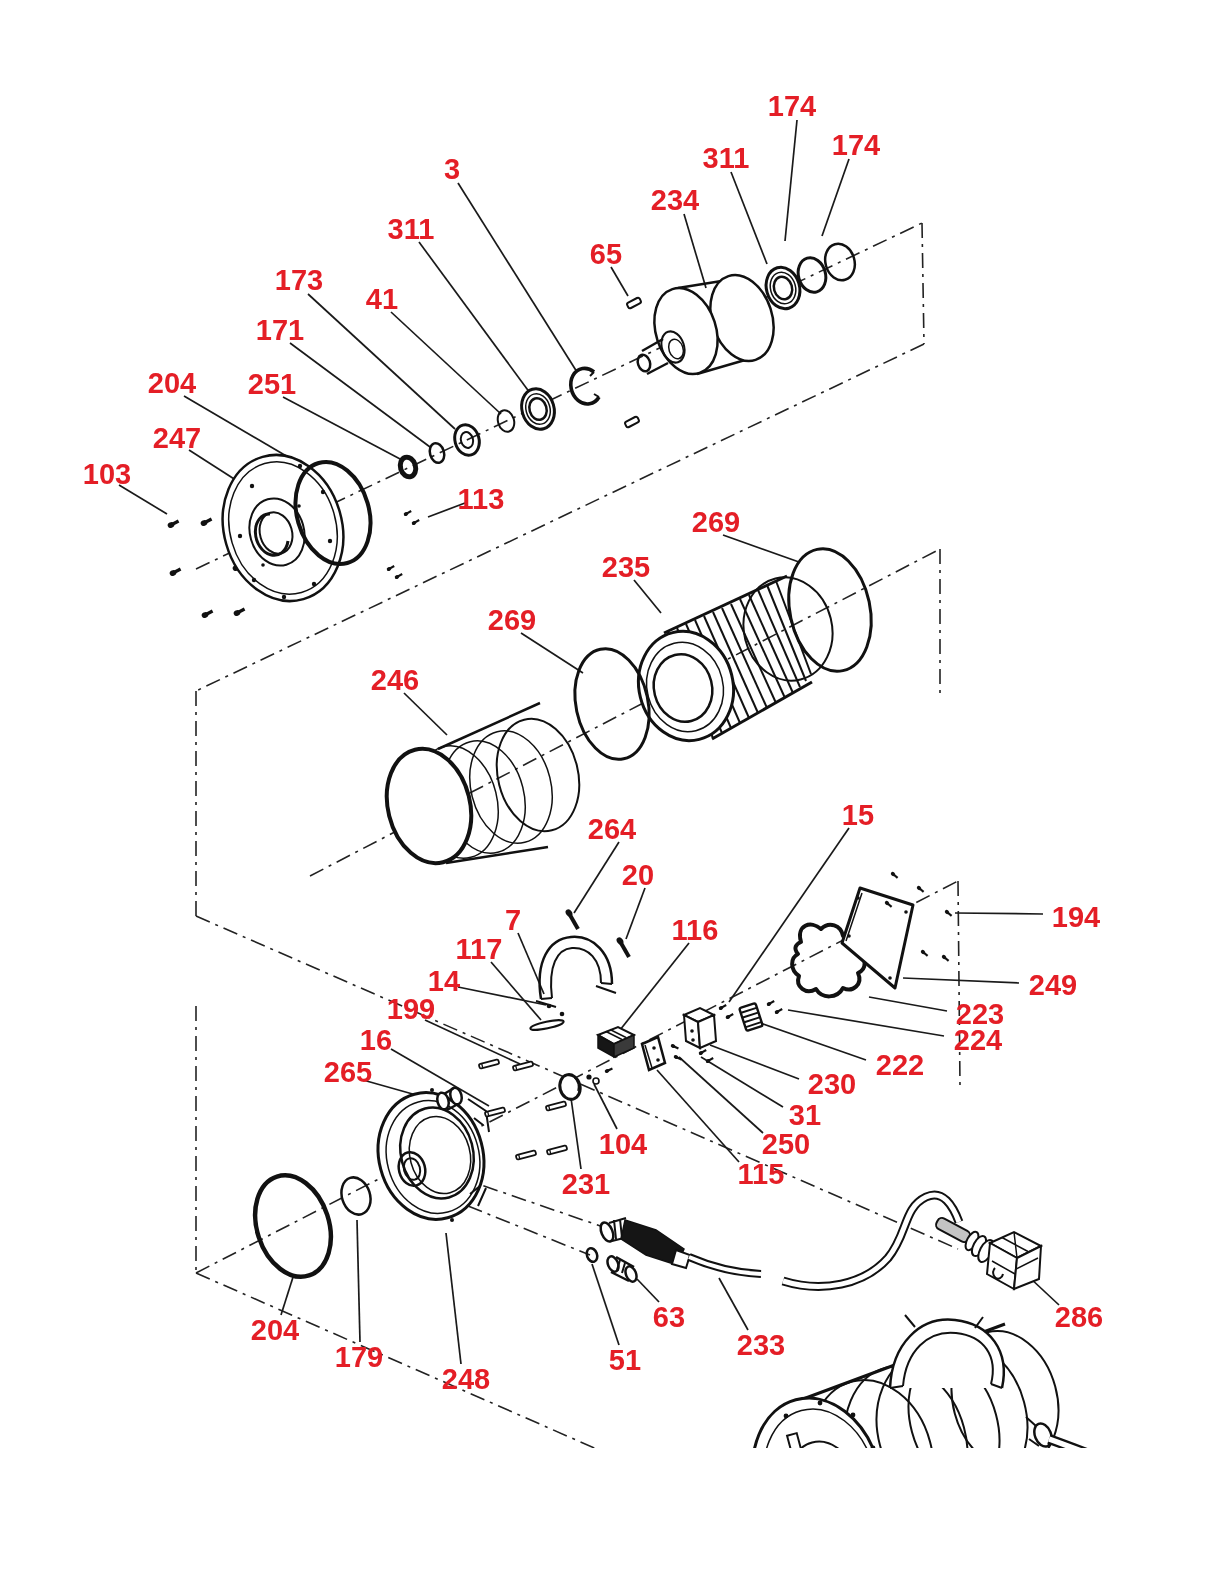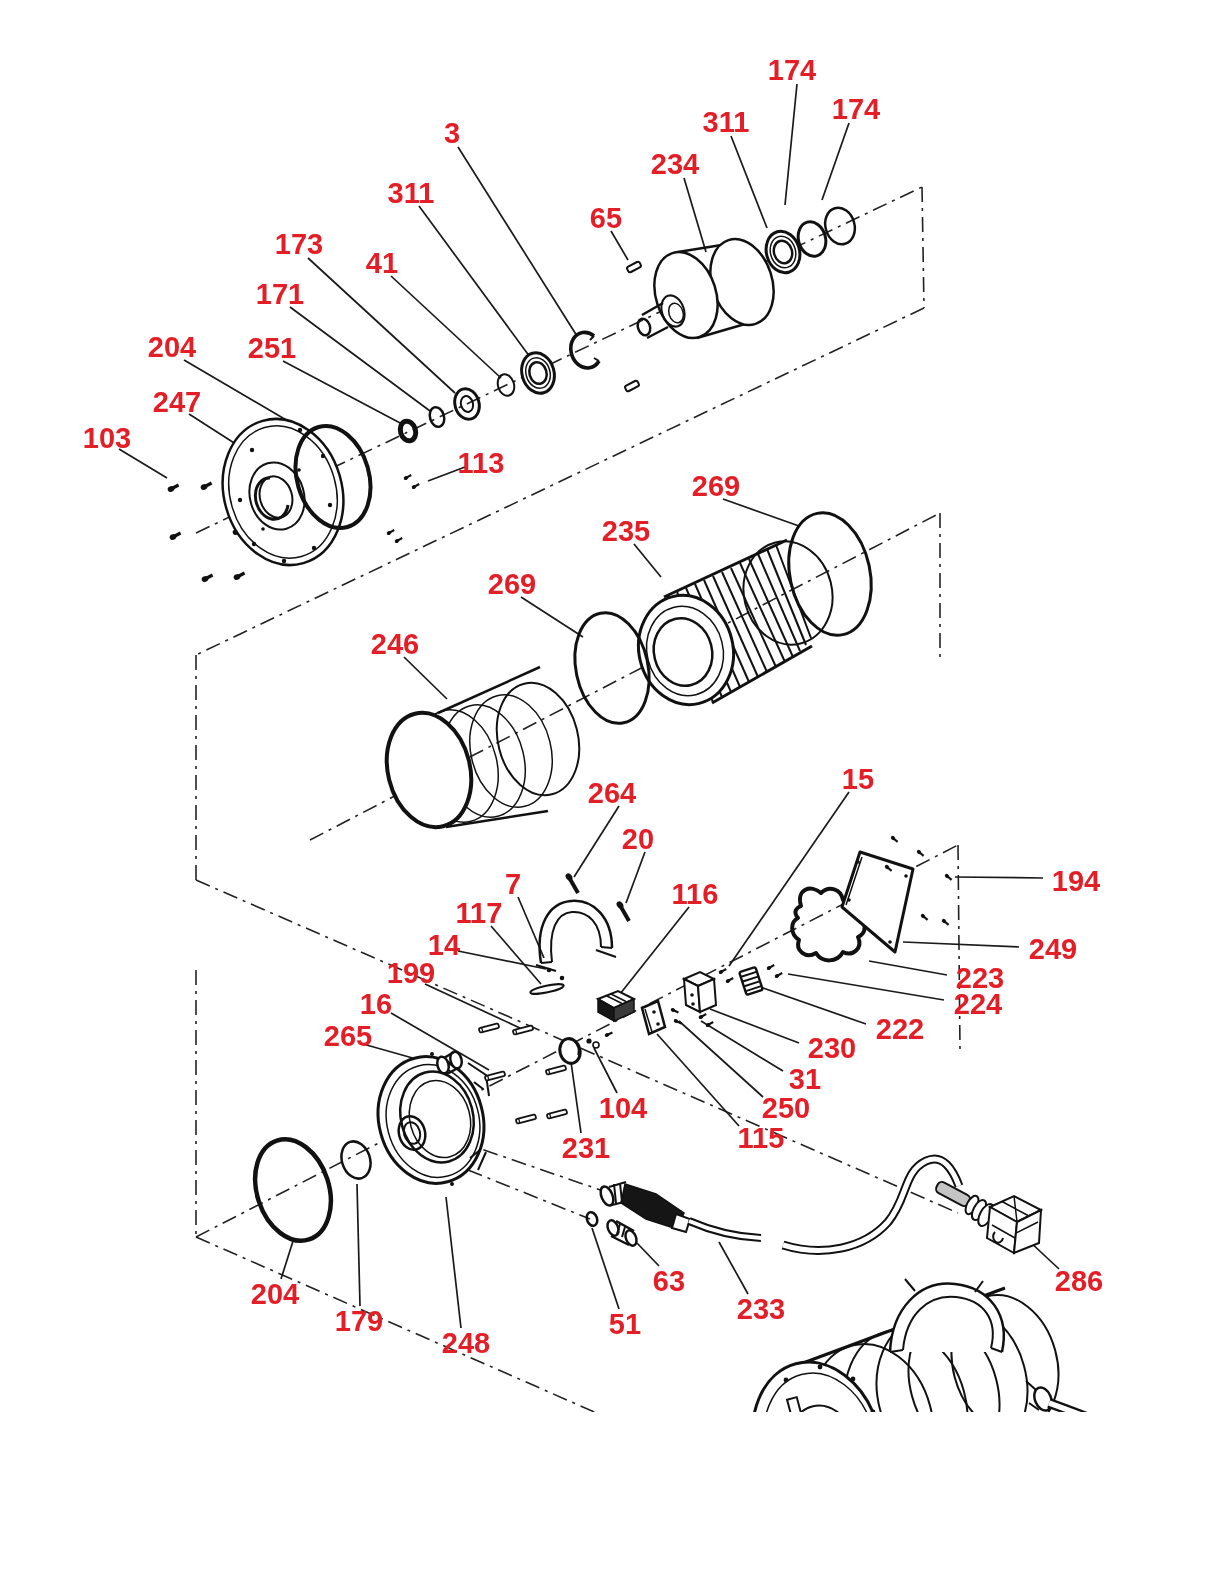--- a/index.html
+++ b/index.html
@@ -1,17 +1,17 @@
 <!DOCTYPE html>
 <html><head>
 <meta charset="utf-8">
 <style>
   html,body{margin:0;padding:0;background:#fff;}
   #stage{position:relative;width:1212px;height:1412px;background:#ffffff;
-         font-family:"Liberation Sans", sans-serif;}
+         font-family:"Liberation Sans", sans-serif;margin-top:36px;}
   svg{display:block;}
   .lbl{font-family:"Liberation Sans", sans-serif;font-size:29px;font-weight:bold;
        fill:#e41e26;text-anchor:middle;}
   .ldr{stroke:#1a1a1a;stroke-width:1.7;fill:none;}
   .dd{stroke:#222;stroke-width:1.6;fill:none;stroke-dasharray:15 6 3 6;}
   .p2{stroke:#111;stroke-width:2;fill:none;}
   .p25{stroke:#111;stroke-width:2.5;fill:none;}
   .p3{stroke:#111;stroke-width:3;fill:none;}
   .p15{stroke:#111;stroke-width:1.5;fill:none;}
   .p4{stroke:#111;stroke-width:4;fill:none;}

